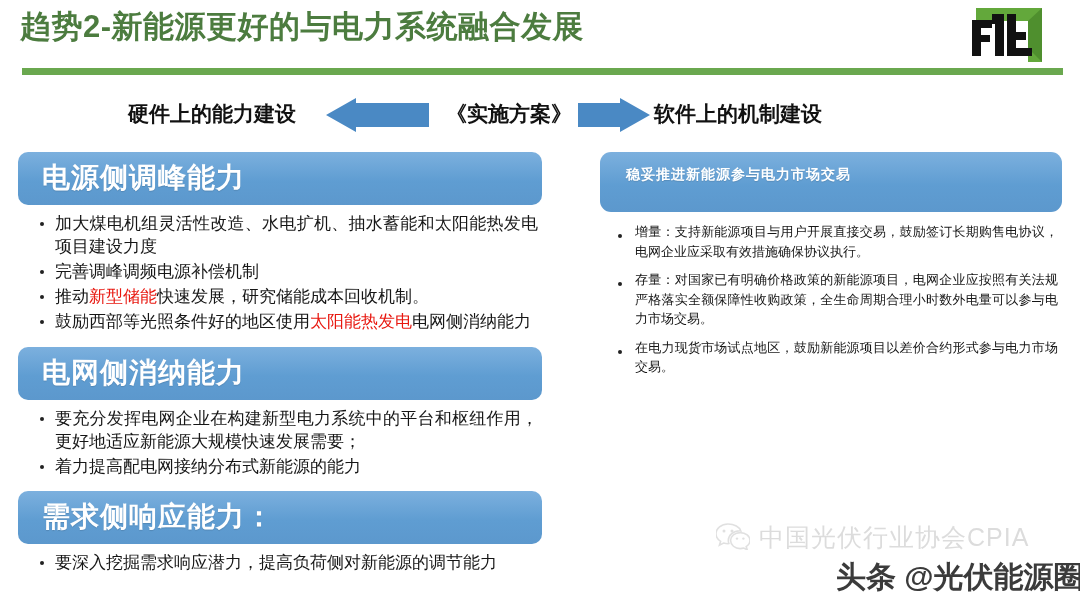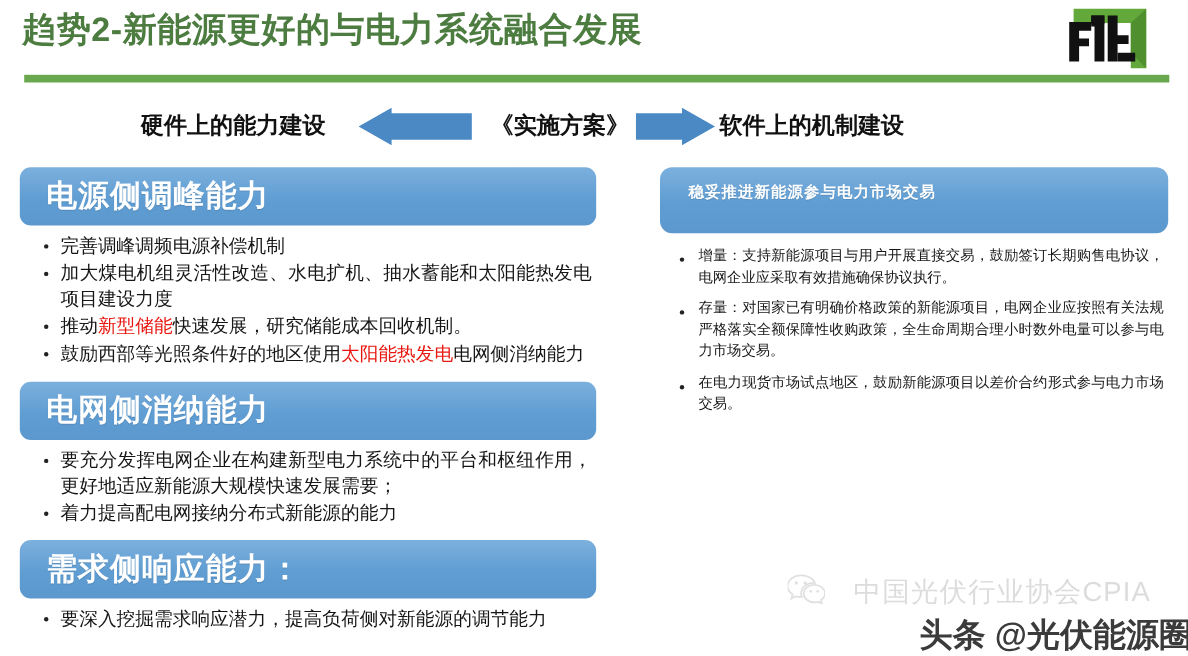--- a/index.html
+++ b/index.html
@@ -150,21 +150,21 @@
 
   .hl-red { color: #e8170f; }
 
   
   #wm-cpia {
     position: absolute;
     left: 716px;
     top: 521px;
     display: flex;
     align-items: center;
-    gap: 26px;
+    gap: 9px;
     opacity: 0.30;
   }
   #wm-cpia-text {
     font-family: "Liberation Sans", "DejaVu Sans", sans-serif;
     font-size: 25px;
     color: #8d8d8d;
     letter-spacing: 1px;
     white-space: nowrap;
   }
   #wm-toutiao {
@@ -217,22 +217,22 @@
       <path d="M42 5 L42 0 L72 17 L42 34 L42 29 L0 29 L0 5 Z" fill="#4a89c4"></path>
     </svg>
   </div>
 
   <div class="banner-label" id="banner-right-label">软件上的机制建设</div>
 </div>
 
 <div id="col-left">
     <div class="section-header">电源侧调峰能力</div>
     <ul class="bullets">
+      <li><span>加大煤电机组灵活性改造、水电扩机、抽水蓄能和太阳能热发电项目建设力度</span></li>
       <li><span>完善调峰调频电源补偿机制</span></li>
-      <li><span>加大煤电机组灵活性改造、水电扩机、抽水蓄能和太阳能热发电项目建设力度</span></li>
       <li><span>推动</span><span class="hl-red">新型储能</span><span>快速发展，研究储能成本回收机制。</span></li>
       <li><span>鼓励西部等光照条件好的地区使用</span><span class="hl-red">太阳能热发电</span><span>电网侧消纳能力</span></li>
     </ul>
     <div class="section-header">电网侧消纳能力</div>
     <ul class="bullets">
       <li><span>要充分发挥电网企业在构建新型电力系统中的平台和枢纽作用，更好地适应新能源大规模快速发展需要；</span></li>
       <li><span>着力提高配电网接纳分布式新能源的能力</span></li>
     </ul>
     <div class="section-header">需求侧响应能力：</div>
     <ul class="bullets">

